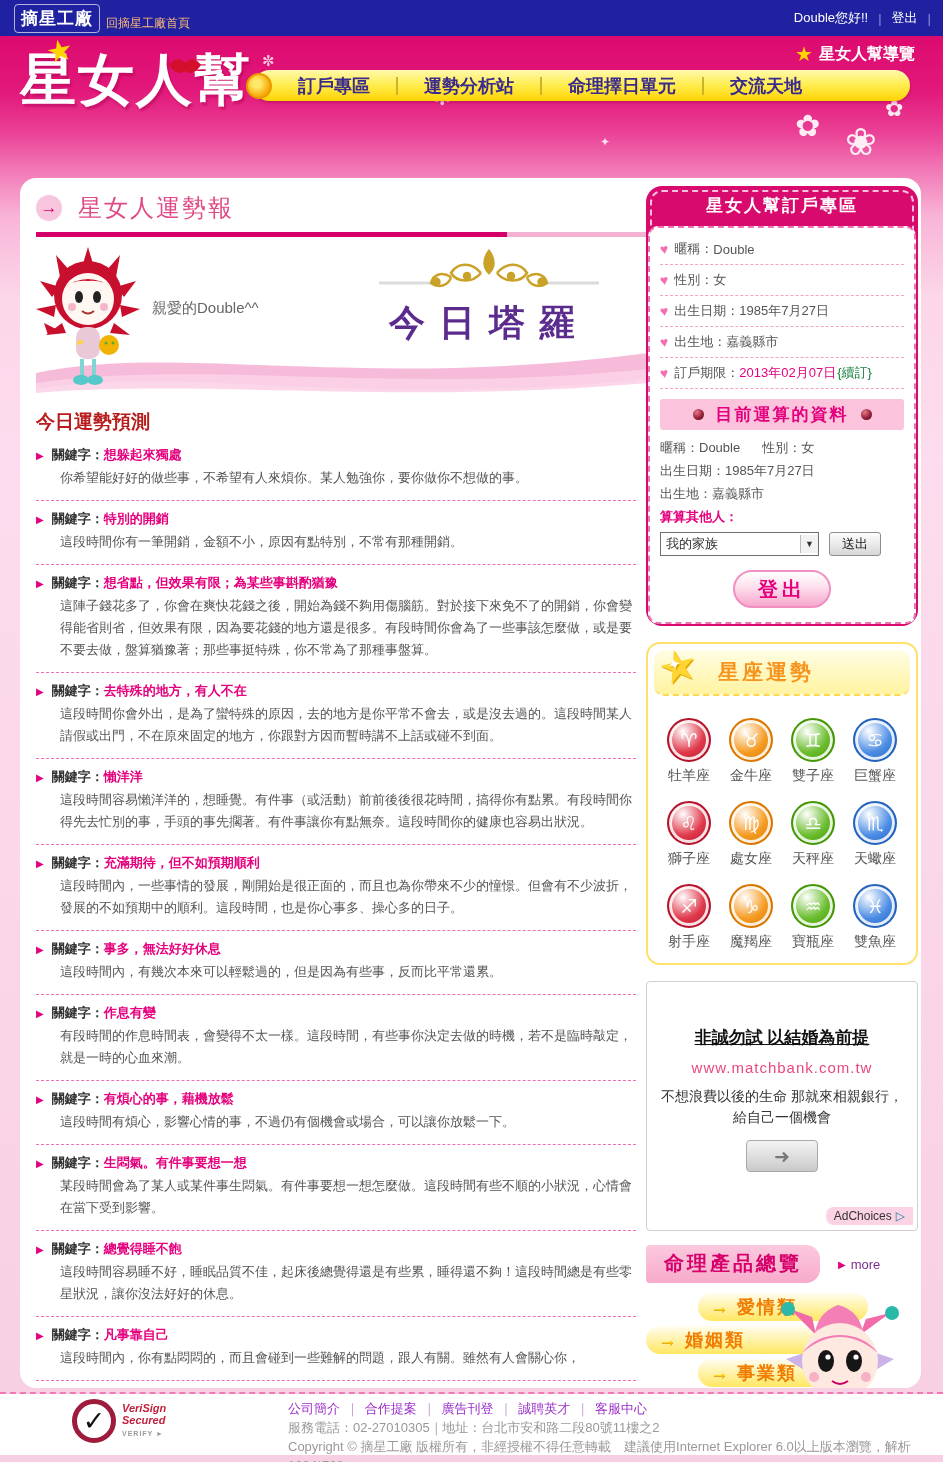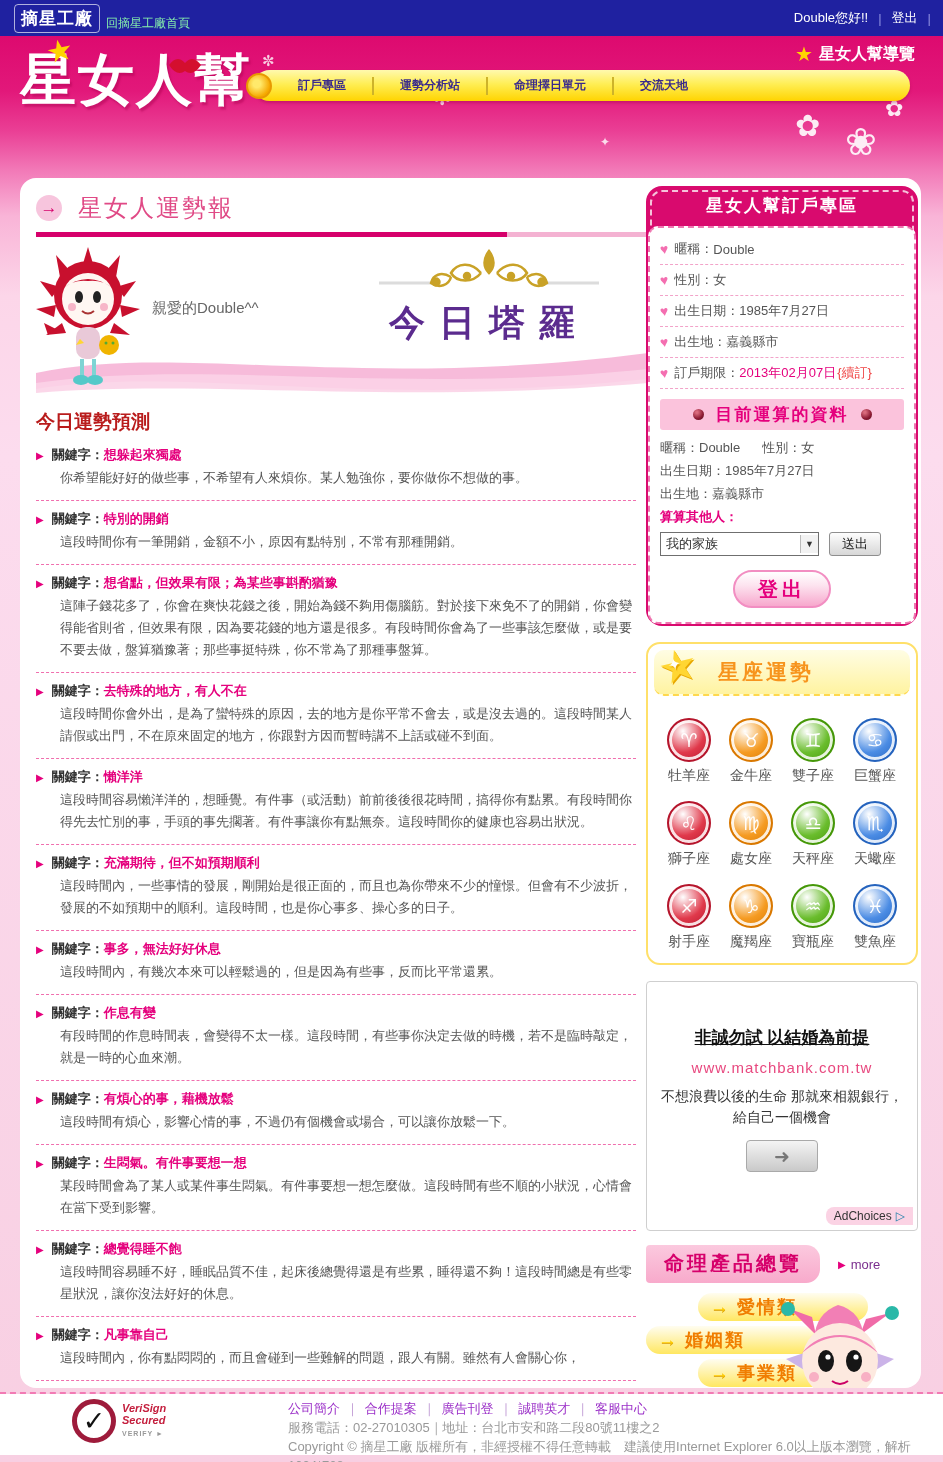--- a/index.html
+++ b/index.html
@@ -6,39 +6,39 @@
   html,body{margin:0;padding:0;}
   body{
     width:943px;height:1462px;position:relative;overflow:hidden;
     font-family:"Liberation Sans","DejaVu Sans",sans-serif;
     background:#f8cfe2;
   }
   
   .topbar{position:absolute;top:0;left:0;width:943px;height:36px;background:#1f21a0;color:#fff;z-index:5;}
   .topbar-left{position:absolute;left:14px;top:4px;display:flex;align-items:flex-end;}
   .brand-logo{font-weight:bold;font-size:17px;color:#fff;letter-spacing:1px;border:1px solid rgba(255,255,255,.65);padding:2px 6px;border-radius:4px;}
-  .home-link{font-size:12px;color:#86efac;margin-left:6px;margin-bottom:1px;cursor:pointer;text-align:right;}
+  .home-link{font-size:12px;color:#fdba74;margin-left:6px;margin-bottom:1px;cursor:pointer;text-align:right;}
   .topbar-right{position:absolute;right:12px;top:9px;font-size:13px;color:#fff;display:flex;align-items:center;gap:10px;}
   .topbar-right .sep{color:#8f91e0;}
   .logout-link{cursor:pointer;}
   
   .pagebg{position:absolute;top:36px;left:0;width:943px;height:1426px;
     background:linear-gradient(180deg,#dd0a6f 0px,#e2187a 55px,#ea3f95 95px,#f27ab8 135px,#f9b4d7 180px,#fcd6e9 260px,#fcdcee 420px,#f8cfe2 1426px);}
   .sparkle{position:absolute;color:#fff;opacity:.8;z-index:6;}
   .flower{position:absolute;color:#fff;opacity:.9;z-index:6;}
   .guide-link{position:absolute;top:42px;right:28px;z-index:7;color:#fff;font-weight:bold;font-size:16px;cursor:pointer;display:flex;align-items:center;gap:6px;}
   .guide-link .star{color:#ffd400;font-size:20px;}
   .site-logo{position:absolute;left:20px;top:52px;z-index:7;color:#fff;font-weight:bold;font-size:56px;letter-spacing:2px;line-height:1;text-shadow:2px 3px 2px rgba(170,0,80,.45);}
   .site-logo .logo-star{position:absolute;left:26px;top:-16px;color:#ffd400;font-size:30px;text-shadow:none;transform:rotate(-12deg);}
   .site-logo .lips{position:absolute;left:148px;top:6px;width:34px;height:18px;}
   .mainnav{position:absolute;left:254px;top:70px;z-index:7;width:656px;height:31px;border-radius:16px;
     background:linear-gradient(180deg,#fff9ae 0%,#ffee55 45%,#ffd400 100%);
     box-shadow:0 2px 3px rgba(150,0,70,.35);display:flex;align-items:center;}
   .mainnav .curl{width:26px;height:26px;border-radius:50%;background:radial-gradient(circle at 40% 40%,#ffe96b 20%,#f5a800 70%);margin-left:-8px;border:2px solid #e89a00;box-sizing:border-box;flex:0 0 auto;}
-  .nav-item{color:#3a2a8c;font-weight:bold;font-size:12px;padding:0 26px;cursor:pointer;white-space:nowrap;}
+  .nav-item{color:#3a2a8c;font-weight:bold;font-size:18px;padding:0 26px;cursor:pointer;white-space:nowrap;}
   .nav-div{width:2px;height:18px;background:#cdb32a;}
   
   .content{position:absolute;left:20px;top:178px;width:901px;height:1210px;background:#fff;border-radius:16px;z-index:6;overflow:hidden;}
   .main-col{position:absolute;left:16px;top:10px;width:600px;}
   
   .sec-head{display:flex;align-items:center;gap:10px;padding-top:4px;}
   .sec-arrow{width:26px;height:26px;border-radius:50%;background:#f7c5dd;color:#d6006b;font-weight:bold;font-size:17px;display:flex;align-items:center;justify-content:center;}
   .sec-title{color:#e04a86;font-size:24px;letter-spacing:2px;margin-left:6px;}
   .sec-rule{margin-top:8px;height:5px;width:612px;background:linear-gradient(90deg,#d6006b 0,#d6006b 77%,#f4b2d2 77%,#f4b2d2 100%);}
   
@@ -59,21 +59,21 @@
   .entry p{margin:3px 0 0 24px;color:#555;font-size:13px;line-height:22px;}
   
   .sidebar{position:absolute;left:626px;top:8px;width:272px;}
   .sub-panel{position:relative;background:#d90a6e;border-radius:16px;padding:2px;box-sizing:border-box;}
   .sub-panel::before{content:"";position:absolute;inset:4px;border:2px dashed rgba(255,255,255,.75);border-radius:12px;pointer-events:none;}
   .sub-title{color:#fff;font-weight:bold;font-size:17px;text-align:center;padding:6px 0 9px;letter-spacing:2px;}
   .sub-inner{background:#fff;border-radius:10px;border:2px dashed #ef77b1;padding:6px 10px 12px;position:relative;}
   .field-row{display:flex;align-items:center;border-bottom:1px dashed #f2a3c9;padding:6px 0;font-size:13px;color:#555;}
   .heart-icon{color:#f46eb0;font-size:14px;margin-right:6px;transform:rotate(-8deg);}
   .f-val-hl{color:#e5007d;}
-  .renew-link{color:#ef4444;cursor:pointer;margin-left:1px;}
+  .renew-link{color:#15803d;cursor:pointer;margin-left:1px;}
   .cur-strip{margin:10px 0 6px;background:#fbc3dc;border-radius:3px;display:flex;align-items:center;justify-content:center;gap:12px;padding:4px 0;}
   .cur-strip .ball{width:11px;height:11px;border-radius:50%;background:radial-gradient(circle at 35% 30%,#d96a7c 10%,#8c1b33 60%,#530c1d);}
   .cur-title{color:#e5007d;font-weight:bold;font-size:17px;letter-spacing:2px;}
   .cur-line{font-size:13px;color:#555;line-height:23px;}
   .cur-line .gap{display:inline-block;width:22px;}
   .others-label{color:#e5007d;font-weight:bold;font-size:13px;margin-top:3px;}
   .select-row{display:flex;align-items:center;gap:10px;margin-top:6px;}
   .fake-select{width:152px;height:22px;border:1px solid #6f6f6f;background:#fff;display:flex;align-items:center;justify-content:space-between;font-size:13px;color:#333;padding-left:5px;cursor:pointer;}
   .fake-select .arrow{width:17px;height:18px;display:flex;align-items:center;justify-content:center;font-size:9px;color:#333;border-left:1px solid #bbb;background:#f2f2f2;}
   .submit-btn{height:24px;padding:0 12px;font-size:13px;color:#222;background:linear-gradient(180deg,#fdfdfd,#d7d7d7);border:1px solid #8e8e8e;border-radius:3px;cursor:pointer;}

